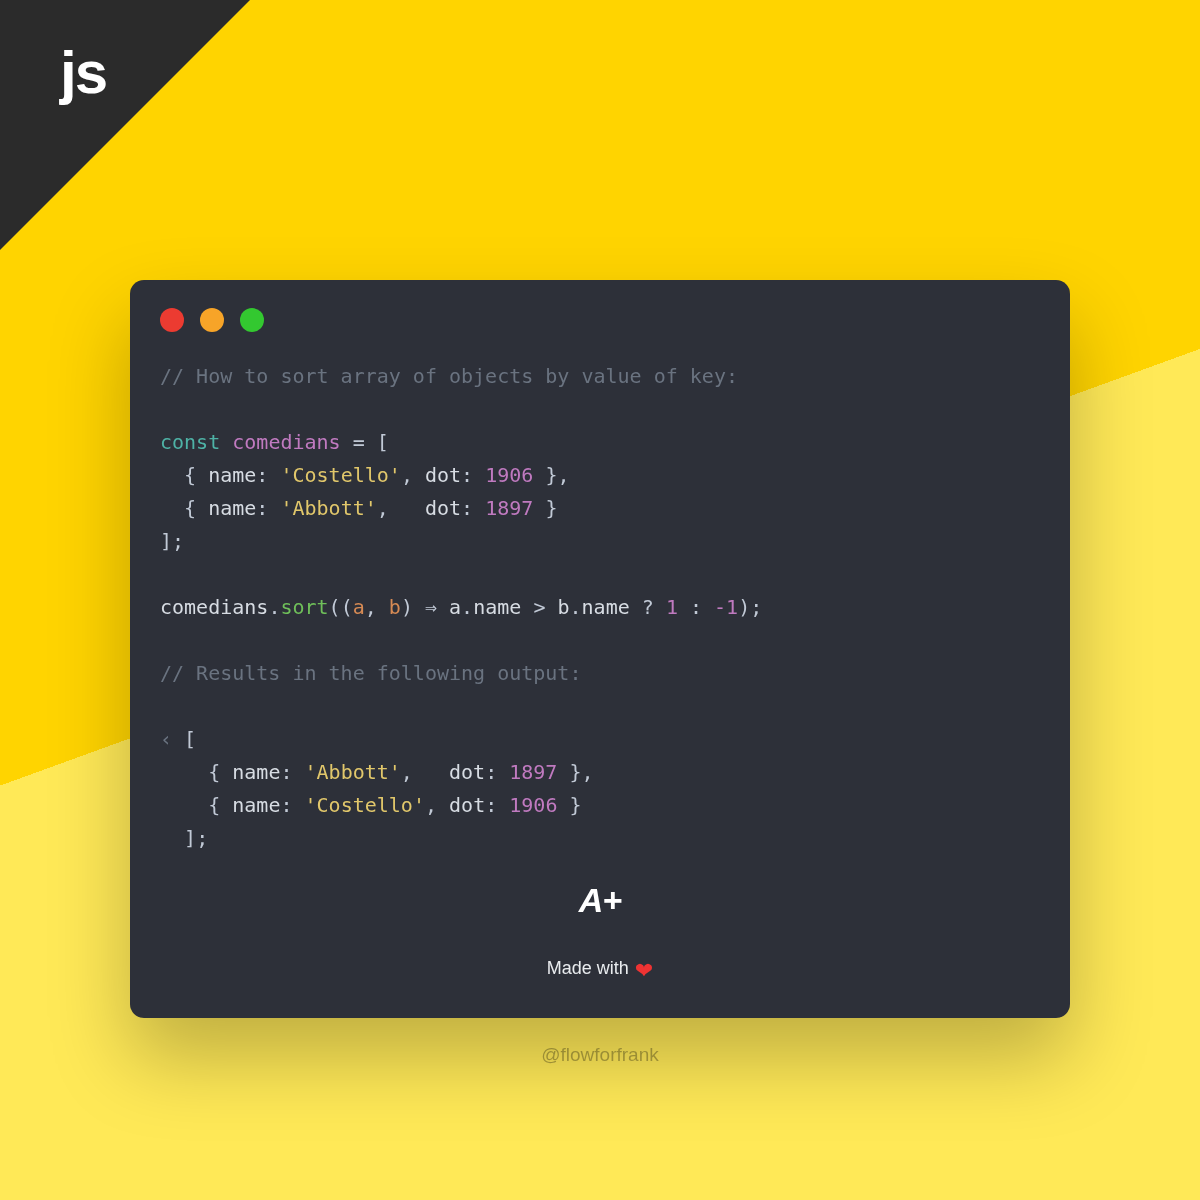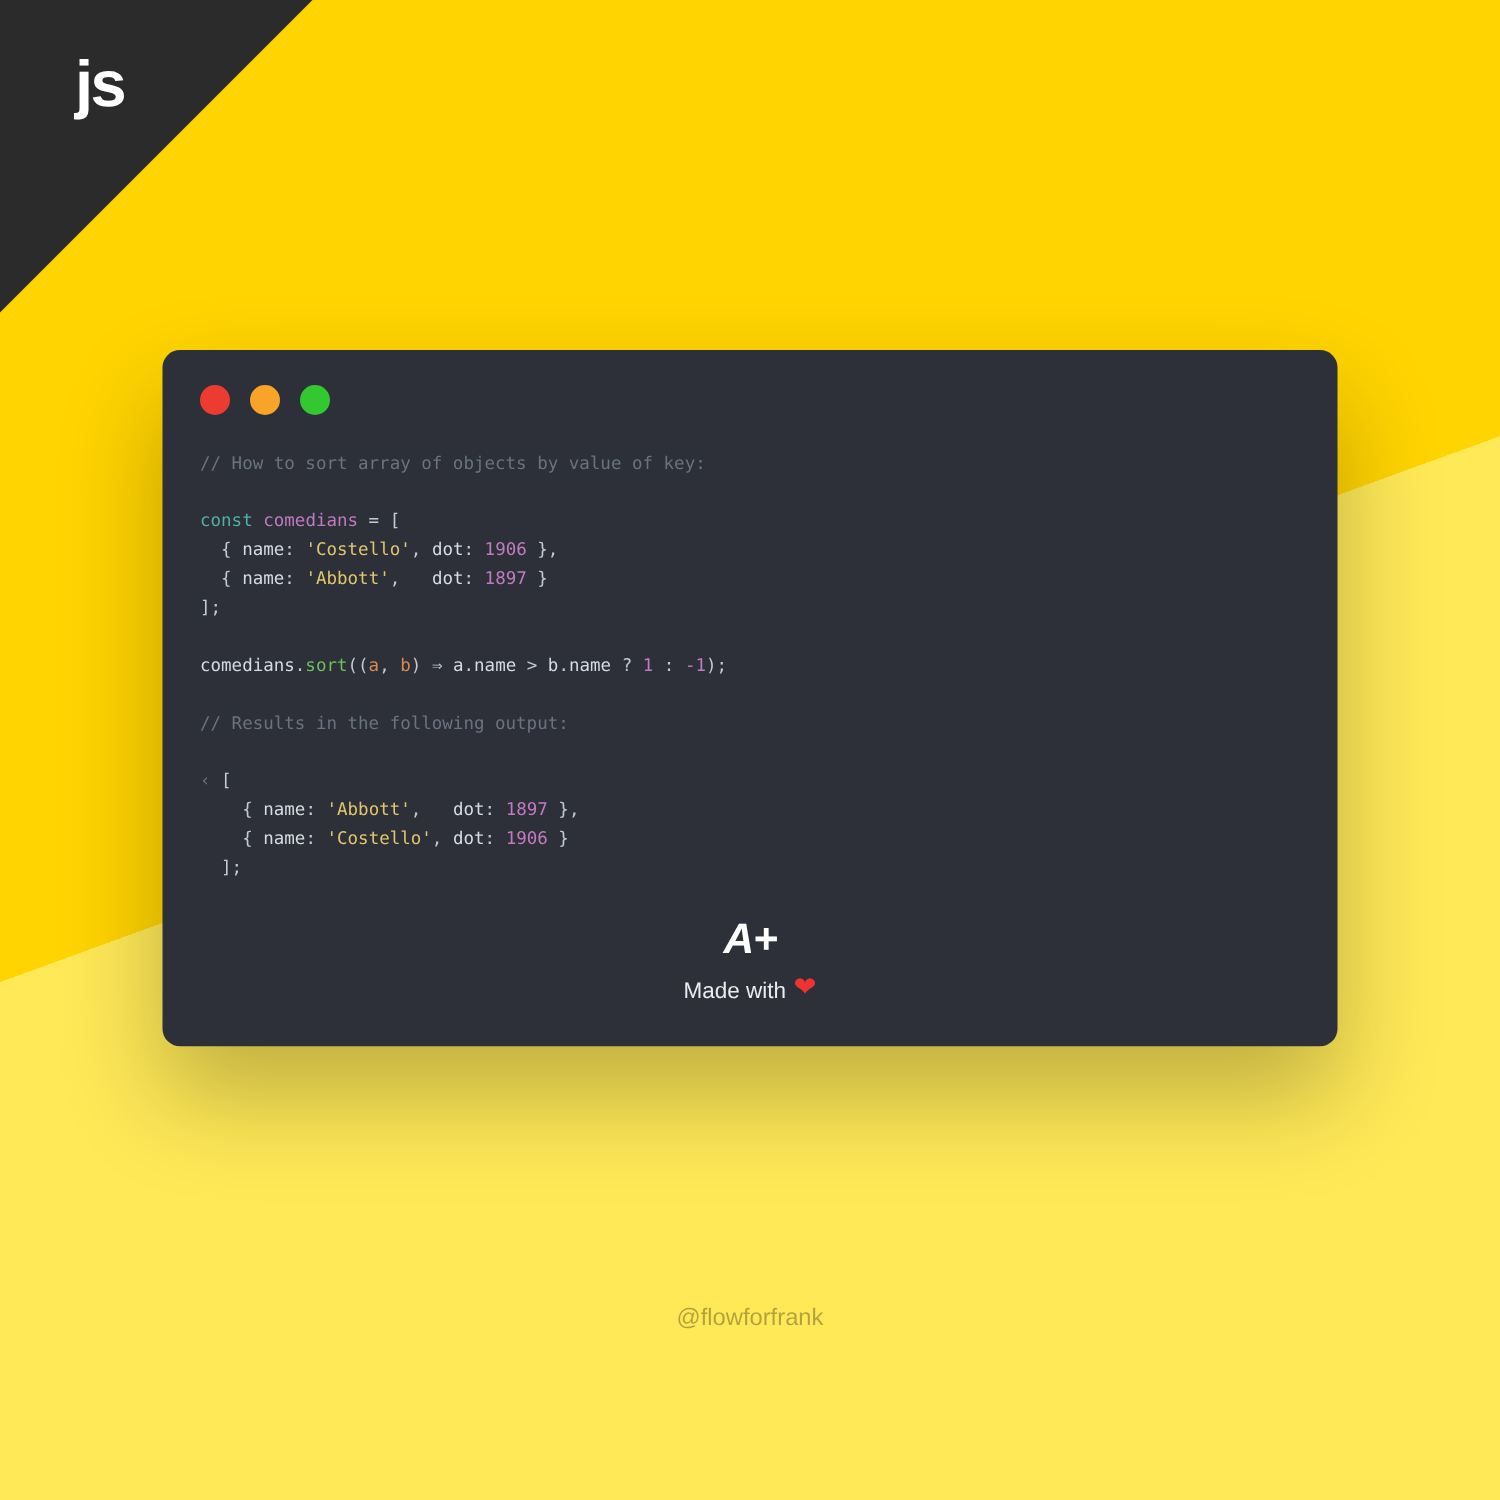--- a/index.html
+++ b/index.html
@@ -17,21 +17,21 @@
     position: absolute;
     top: 0; left: 0;
     width: 0; height: 0;
     border-top: 250px solid #2b2b2b;
     border-right: 250px solid transparent;
   }
   .js-label {
     position: absolute;
     top: 38px; left: 60px;
     color: #fff;
-    font-size: 52px;
+    font-size: 60px;
     font-weight: 700;
     letter-spacing: -2px;
     font-family: "Helvetica Neue", Arial, sans-serif;
   }
 
   
   .diag {
     position: absolute;
     inset: 0;
     background: linear-gradient(160deg, #ffd400 0 48%, #ffe957 48% 100%);
@@ -55,21 +55,21 @@
   }
   .dot {
     width: 24px; height: 24px; border-radius: 50%;
   }
   .red    { background:#ec3b31; }
   .yellow { background:#f7a428; }
   .green  { background:#33c830; }
 
   pre.code {
     font-family: "SFMono-Regular", "Menlo", "Consolas", monospace;
-    font-size: 14px;
+    font-size: 20px;
     line-height: 1.65;
     color: #cfd4dc;
     white-space: pre;
     overflow: hidden;
   }
 
   
   .tk-comment { color:#6a7380; }
   .tk-kw      { color:#4eb2a6; }            
   .tk-var     { color:#c07ac0; }            
@@ -95,22 +95,23 @@
     font-size: 34px;
     font-weight: 800;
     font-style: italic;
     color:#fff;
     letter-spacing:-1px;
   }
   .madewith {
     color:#e9ecef;
     font-size:18px;
     display:flex;
-    align-items:flex-end;
+    align-items:flex-start;
     gap:6px;
+    margin-top:32px;
   }
   .heart { color:#e33; font-size:22px; }
 
   .handle {
     position:absolute;
     left:50%;
     transform:translateX(-50%);
     top: calc(280px + 750px + 14px); 
     color: rgba(0,0,0,.30);
     font-size: 19px;

